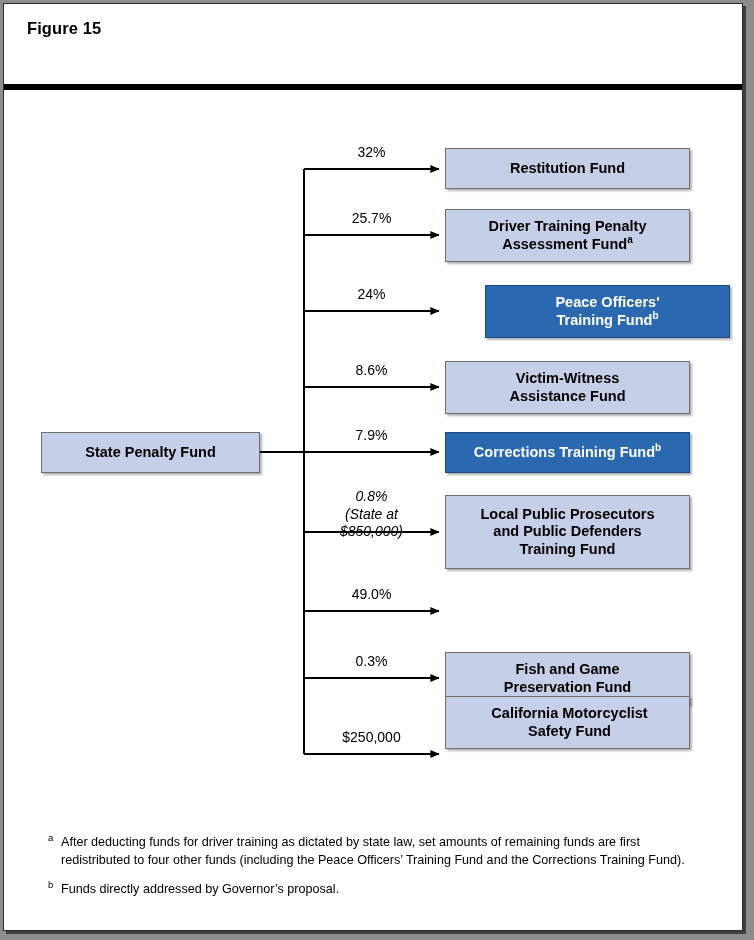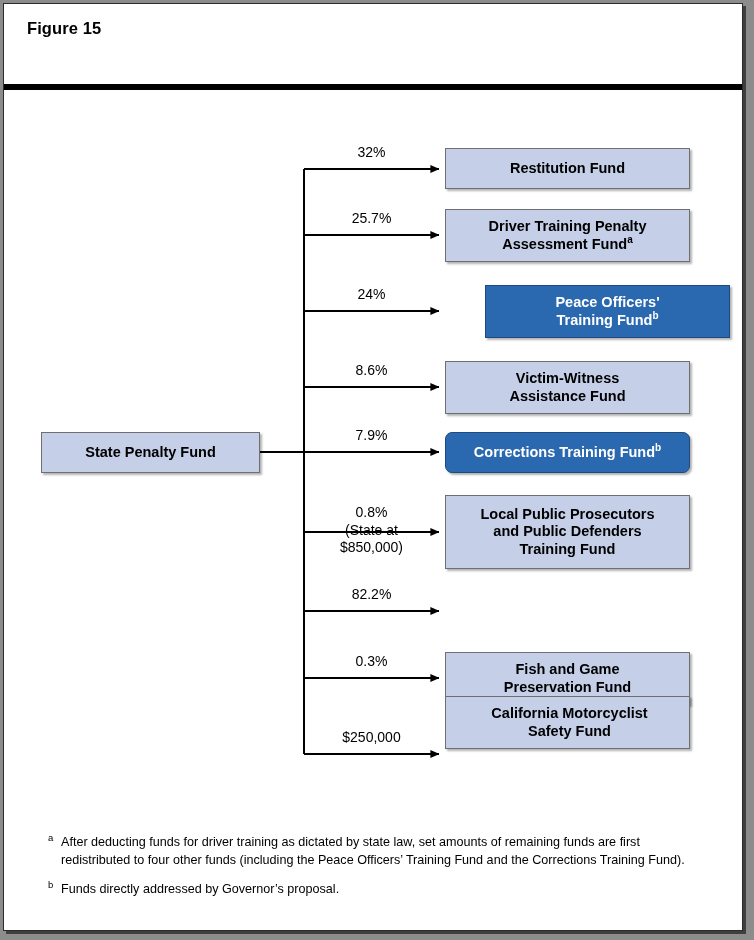--- a/index.html
+++ b/index.html
@@ -112,21 +112,21 @@
     </div>
 
     <div class="node dark" style="left:441px;top:195px;width:245px;height:53px;margin-left:40px;">
       <span><span>Peace Officers'</span><br><span>Training Fund</span><sup>b</sup></span>
     </div>
 
     <div class="node light" style="left:441px;top:271px;width:245px;height:53px;">
       <span><span>Victim-Witness</span><br><span>Assistance Fund</span></span>
     </div>
 
-    <div class="node dark" style="left:441px;top:342px;width:245px;height:41px;border-radius:7px;">
+    <div class="node dark" style="left:441px;top:342px;width:245px;height:41px;">
       <span><span>Corrections Training Fund</span><sup>b</sup></span>
     </div>
 
     <div class="node light" style="left:441px;top:405px;width:245px;height:74px;">
       <span><span>Local Public Prosecutors</span><br><span>and Public Defenders</span><br><span>Training Fund</span></span>
     </div>
 
 
     <div class="node light" style="left:441px;top:562px;width:245px;height:53px;">
       <span><span>Fish and Game</span><br><span>Preservation Fund</span></span>
@@ -134,22 +134,22 @@
 
     <div class="node light" style="left:441px;top:606px;width:245px;height:53px;padding-left:10px;">
       <span><span>California Motorcyclist</span><br><span>Safety Fund</span></span>
     </div>
 
     <div class="edge-label" style="left:300px;top:54px;width:135px;">32%</div>
     <div class="edge-label" style="left:300px;top:120px;width:135px;">25.7%</div>
     <div class="edge-label" style="left:300px;top:196px;width:135px;">24%</div>
     <div class="edge-label" style="left:300px;top:272px;width:135px;">8.6%</div>
     <div class="edge-label" style="left:300px;top:337px;width:135px;">7.9%</div>
-    <div class="edge-label" style="left:300px;top:414px;width:135px;"><span>0.8%</span><br><span id="cap1">(State at</span><br><span id="cap2">$850,000)</span></div>
-    <div class="edge-label" style="left:300px;top:496px;width:135px;">82.2%</div>
+    <div class="edge-label" style="left:300px;top:398px;width:135px;font-style:italic;"><span>0.8%</span><br><span id="cap1">(State at</span><br><span id="cap2">$850,000)</span></div>
+    <div class="edge-label" style="left:300px;top:496px;width:135px;">49.0%</div>
     <div class="edge-label" style="left:300px;top:563px;width:135px;">0.3%</div>
     <div class="edge-label" style="left:300px;top:639px;width:135px;">$250,000</div>
 
     <div id="notes">
       <div class="note">
         <span class="mark">a</span>
         <span>After deducting funds for driver training as dictated by state law, set amounts of remaining funds are first redistributed to four other funds (including the Peace Officers’ Training Fund and the Corrections Training Fund).</span>
       </div>
       <div class="note">
         <span class="mark">b</span>

